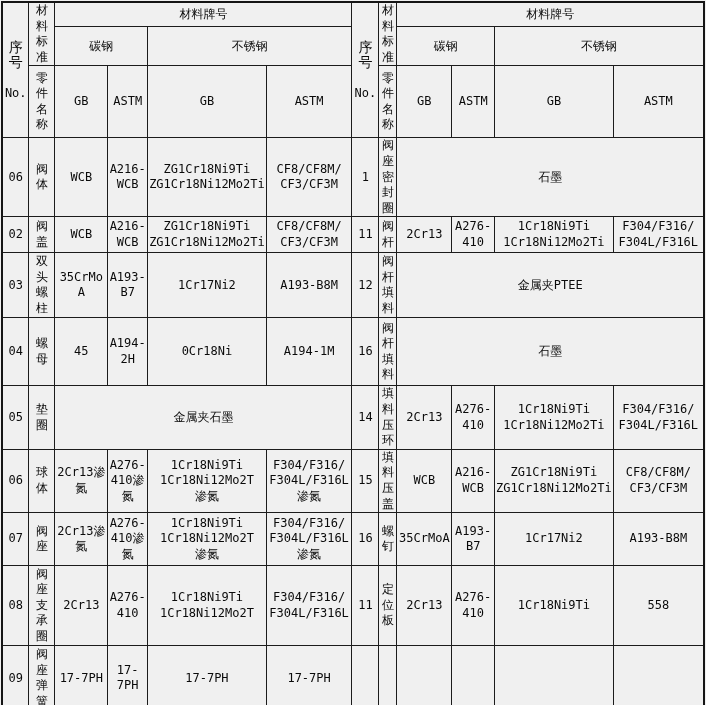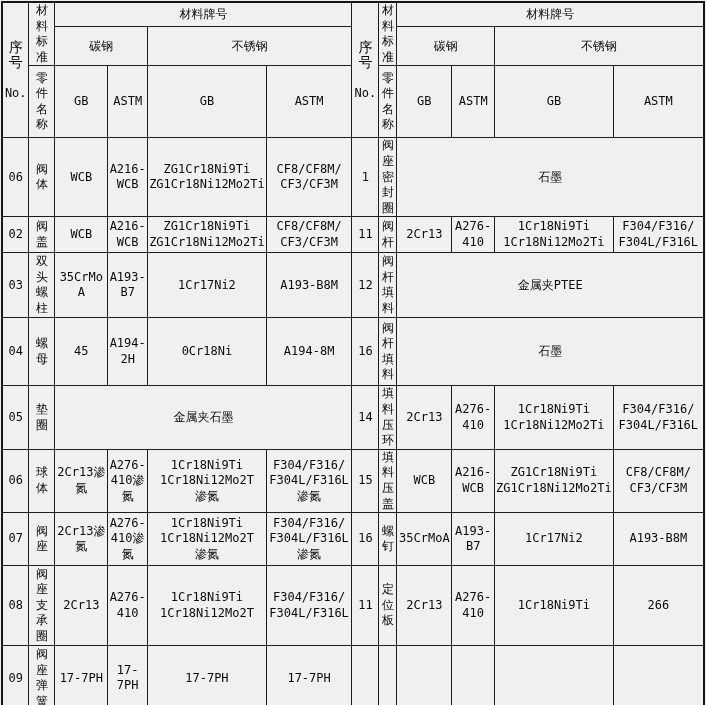--- a/index.html
+++ b/index.html
@@ -142,21 +142,21 @@
     <td colspan="4" class="m">金属夹PTEE</td>
   </tr>
 
   <tr style="height:68px">
     <td>04</td>
     <td class="v">螺母</td>
     <td>45</td>
     <td>A194-
 2H</td>
     <td>0Cr18Ni</td>
-    <td>A194-8M</td>
+    <td>A194-1M</td>
     <td>16</td>
     <td class="vn">阀杆填料</td>
     <td colspan="4" class="m">石墨</td>
   </tr>
 
   <tr style="height:61px">
     <td>05</td>
     <td class="v">垫圈</td>
     <td colspan="4" class="m">金属夹石墨</td>
     <td>14</td>
@@ -227,21 +227,21 @@
     <td>1Cr18Ni9Ti
 1Cr18Ni12Mo2T</td>
     <td>F304/F316/
 F304L/F316L</td>
     <td>11</td>
     <td class="vn">定位板</td>
     <td>2Cr13</td>
     <td>A276-
 410</td>
     <td>1Cr18Ni9Ti</td>
-    <td>266</td>
+    <td>558</td>
   </tr>
 
   <tr style="height:66px">
     <td>09</td>
     <td class="v">阀座弹簧</td>
     <td>17-7PH</td>
     <td>17-
 7PH</td>
     <td>17-7PH</td>
     <td>17-7PH</td>

